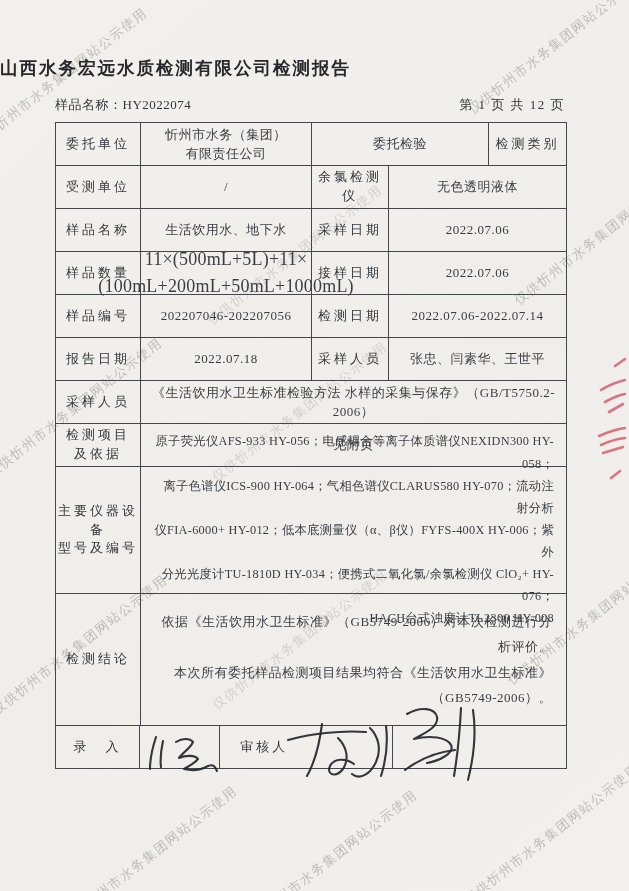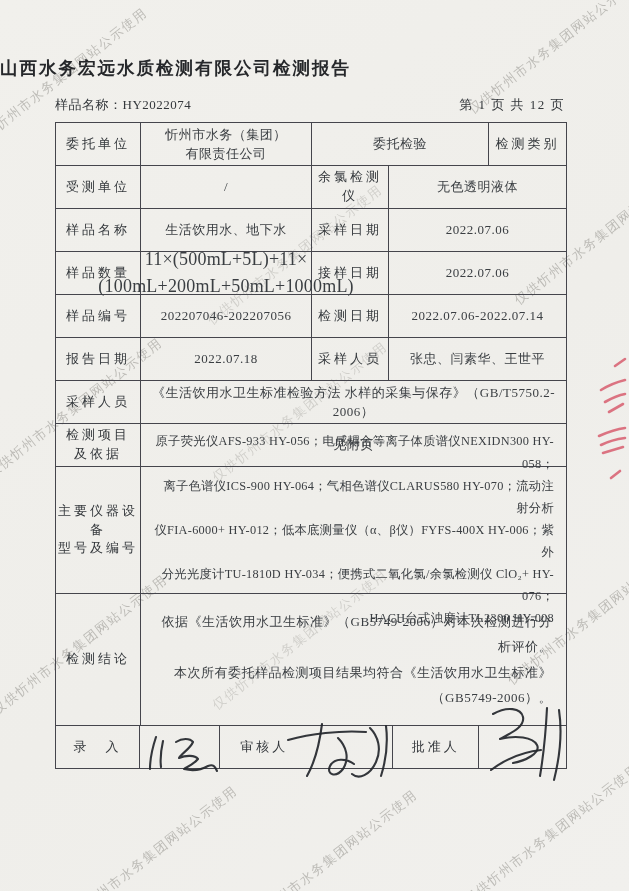--- a/index.html
+++ b/index.html
@@ -179,21 +179,20 @@
         <span class="lbl">审核人</span>
         <svg class="sig" style="left:62px;top:-8px;width:126px;height:66px" viewBox="0 0 126 66">
           <path d="M6,22 C28,16 58,12 84,14"></path>
           <path d="M40,6 C38,22 34,42 25,58"></path>
           <path d="M56,20 C64,28 68,40 61,51 C54,60 44,57 48,48 C52,40 64,40 72,46"></path>
           <path d="M88,10 C96,18 100,31 94,44 C88,57 77,62 70,56"></path>
           <path d="M104,8 C106,24 104,42 99,58"></path>
         </svg>
       </div>
 
-      <div class="cell s4 lbl">批准人</div>
 
       <div class="cell s5 sig-cell">
         <svg class="sig" style="left:-14px;top:-26px;width:104px;height:88px" viewBox="0 0 104 88">
           <path d="M28,14 C42,6 56,8 58,17 C60,27 46,33 35,39 C51,35 68,37 72,45 C76,53 60,61 48,63"></path>
           <path d="M26,70 C42,58 58,52 76,50"></path>
           <path d="M82,8 C81,28 79,52 75,76"></path>
           <path d="M94,10 C97,30 95,56 89,80"></path>
         </svg>
       </div>
     </div>

